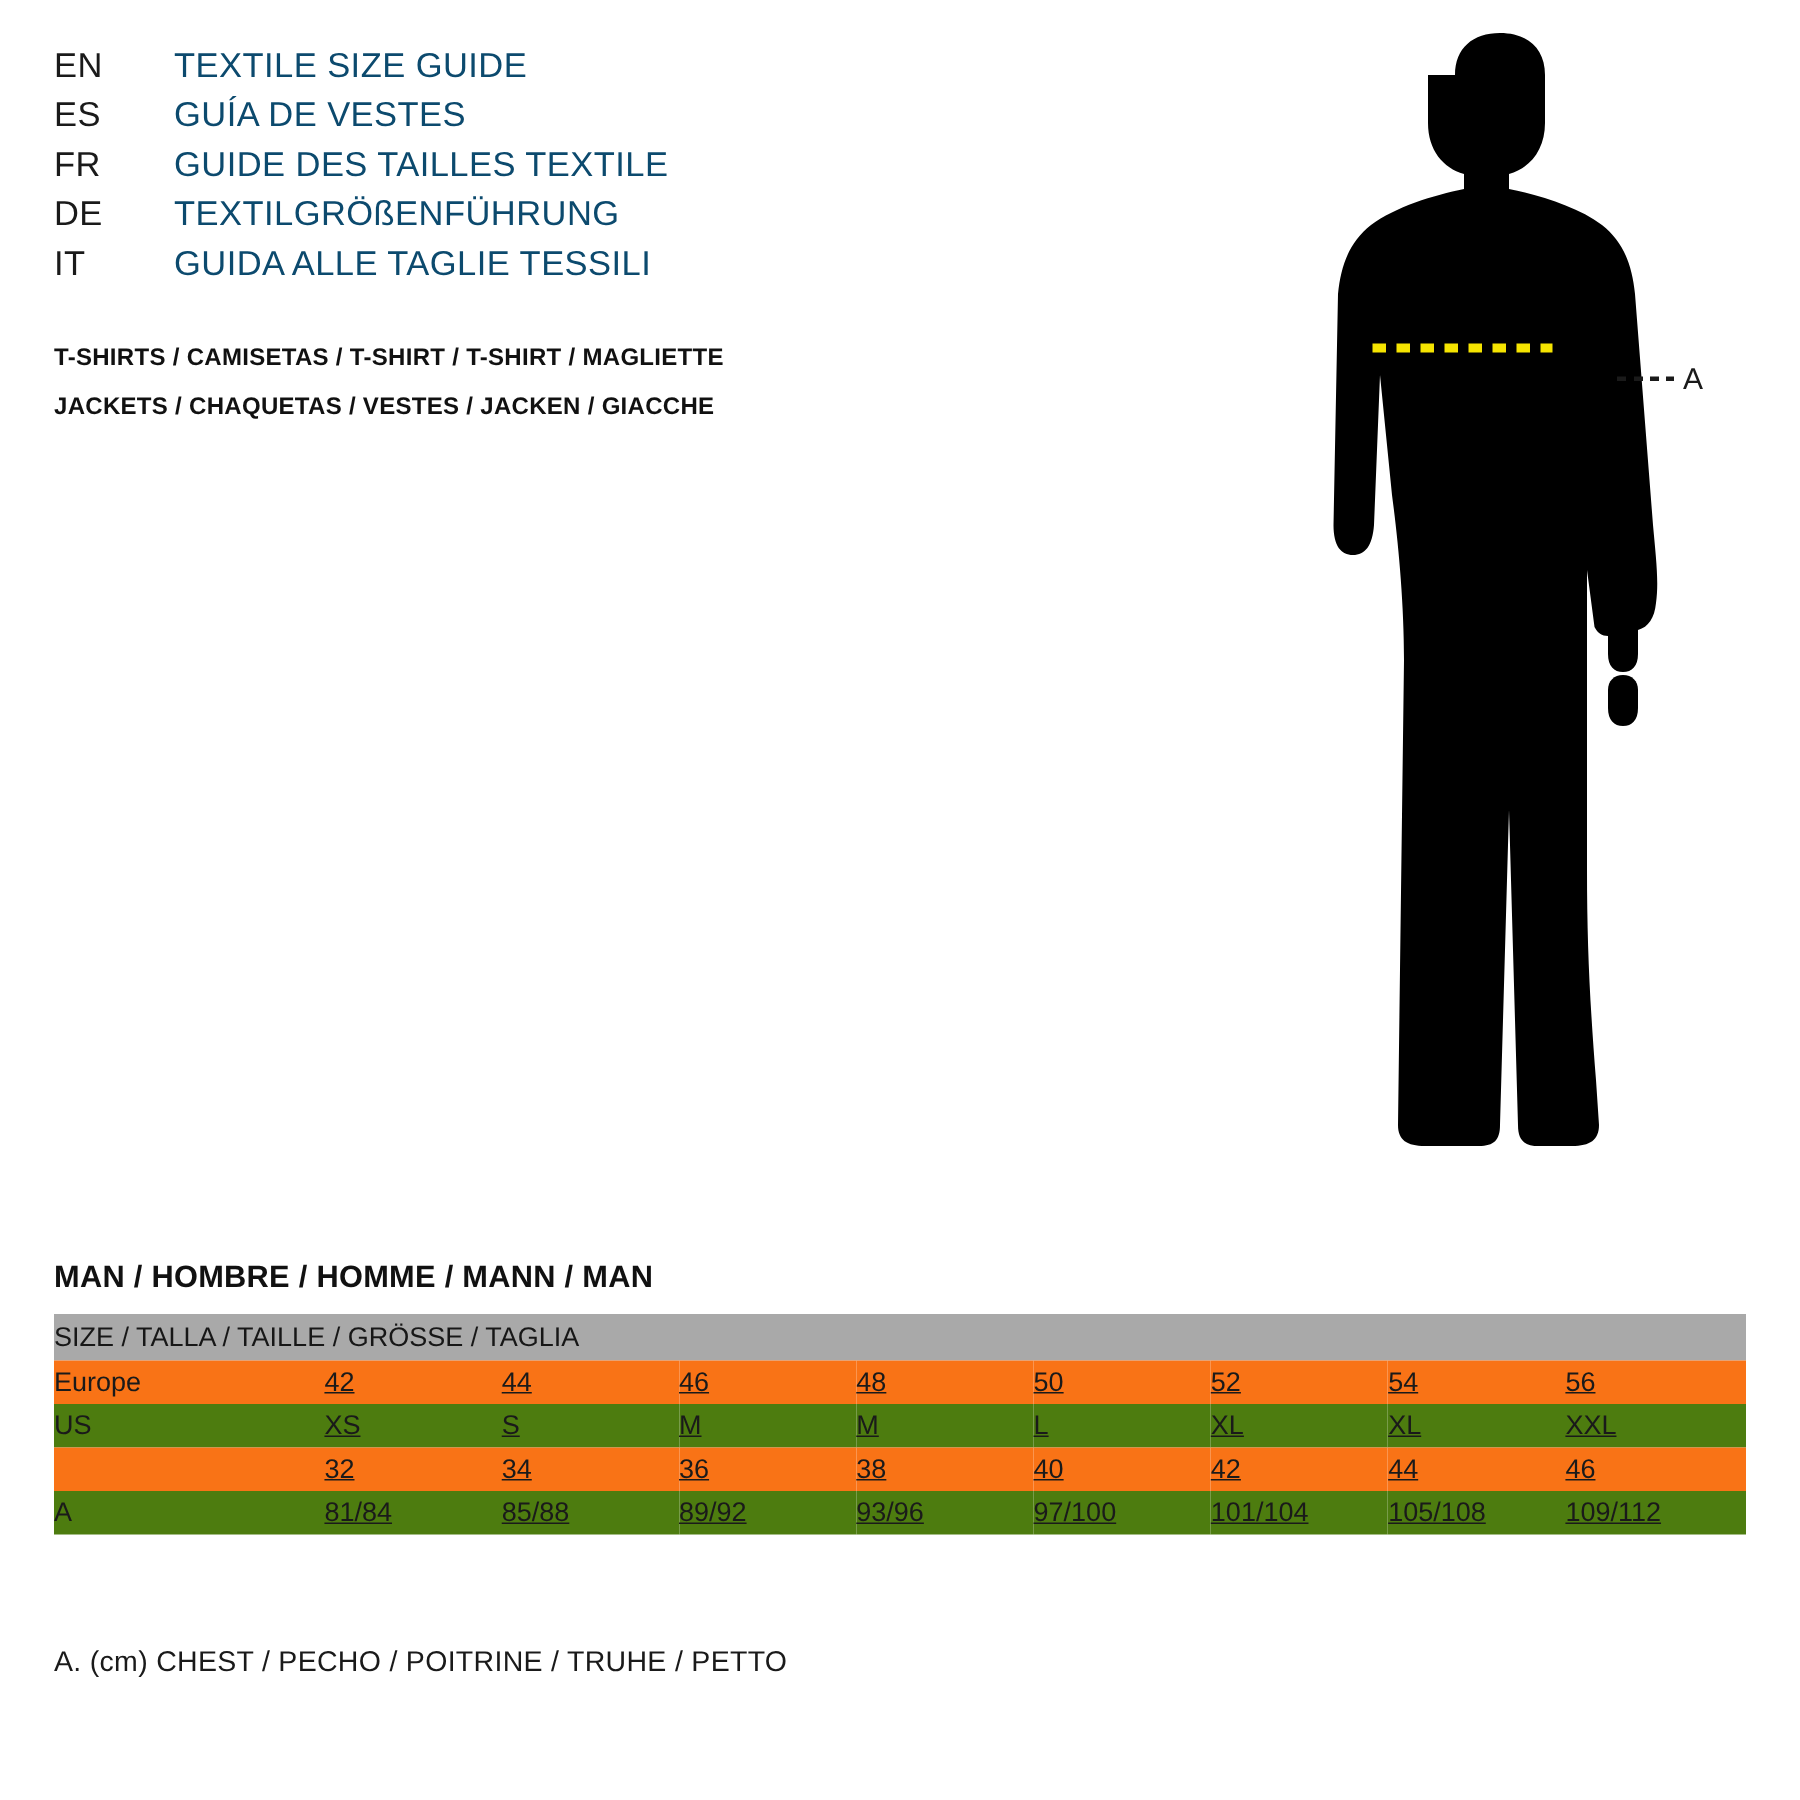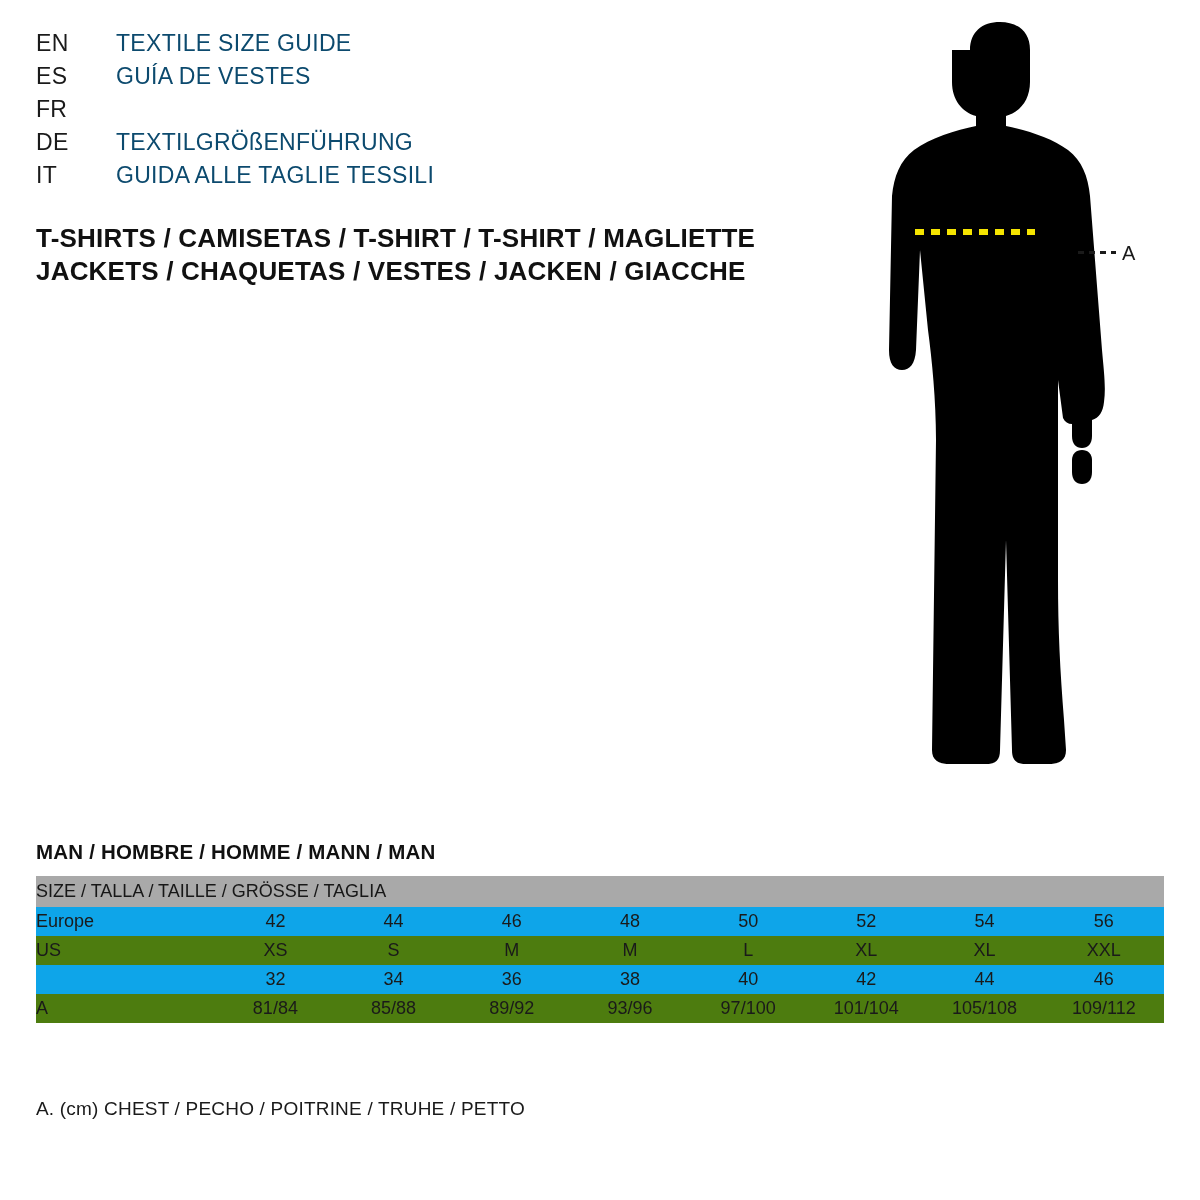--- a/index.html
+++ b/index.html
@@ -47,21 +47,21 @@
   }
 
   
   .category-block {
     position: absolute;
     left: 36px;
     top: 222px;
     width: 740px;
   }
   .category-line {
-    font-size: 26px;
+    font-size: 16px;
     font-weight: bold;
     letter-spacing: 0.2px;
     line-height: 33px;
     color: #111111;
   }
 
   
   .figure-wrap {
     position: absolute;
     left: 820px;
@@ -116,32 +116,32 @@
     color: #1a1a1a;
     height: 29px;
     padding: 0;
     vertical-align: middle;
   }
   td.label-cell {
     text-align: left;
     padding-left: 8px;
   }
   td.value-cell {
-    text-align: center;
+    text-decoration: underline;
   }
   tr.head-row {
     background: #a9a9a9;
   }
   tr.head-row td {
     font-size: 18px;
     color: #171717;
     height: 31px;
   }
   tr.shade td {
-    background: #0ea5e9;
+    background: #f97316;
   }
   tr.plain td {
     background: #4d7c0f;
   }
 
   .footnote {
     position: absolute;
     left: 36px;
     top: 1098px;
     font-size: 19px;
@@ -158,20 +158,21 @@
     <div class="lang-row">
       <span class="lang-code">EN</span>
       <span class="lang-text">TEXTILE SIZE GUIDE</span>
     </div>
     <div class="lang-row">
       <span class="lang-code">ES</span>
       <span class="lang-text">GUÍA DE VESTES</span>
     </div>
     <div class="lang-row">
       <span class="lang-code">FR</span>
+      <span class="lang-text">GUIDE DES TAILLES TEXTILE</span>
     </div>
     <div class="lang-row">
       <span class="lang-code">DE</span>
       <span class="lang-text">TEXTILGRÖßENFÜHRUNG</span>
     </div>
     <div class="lang-row">
       <span class="lang-code">IT</span>
       <span class="lang-text">GUIDA ALLE TAGLIE TESSILI</span>
     </div>
   </div>

